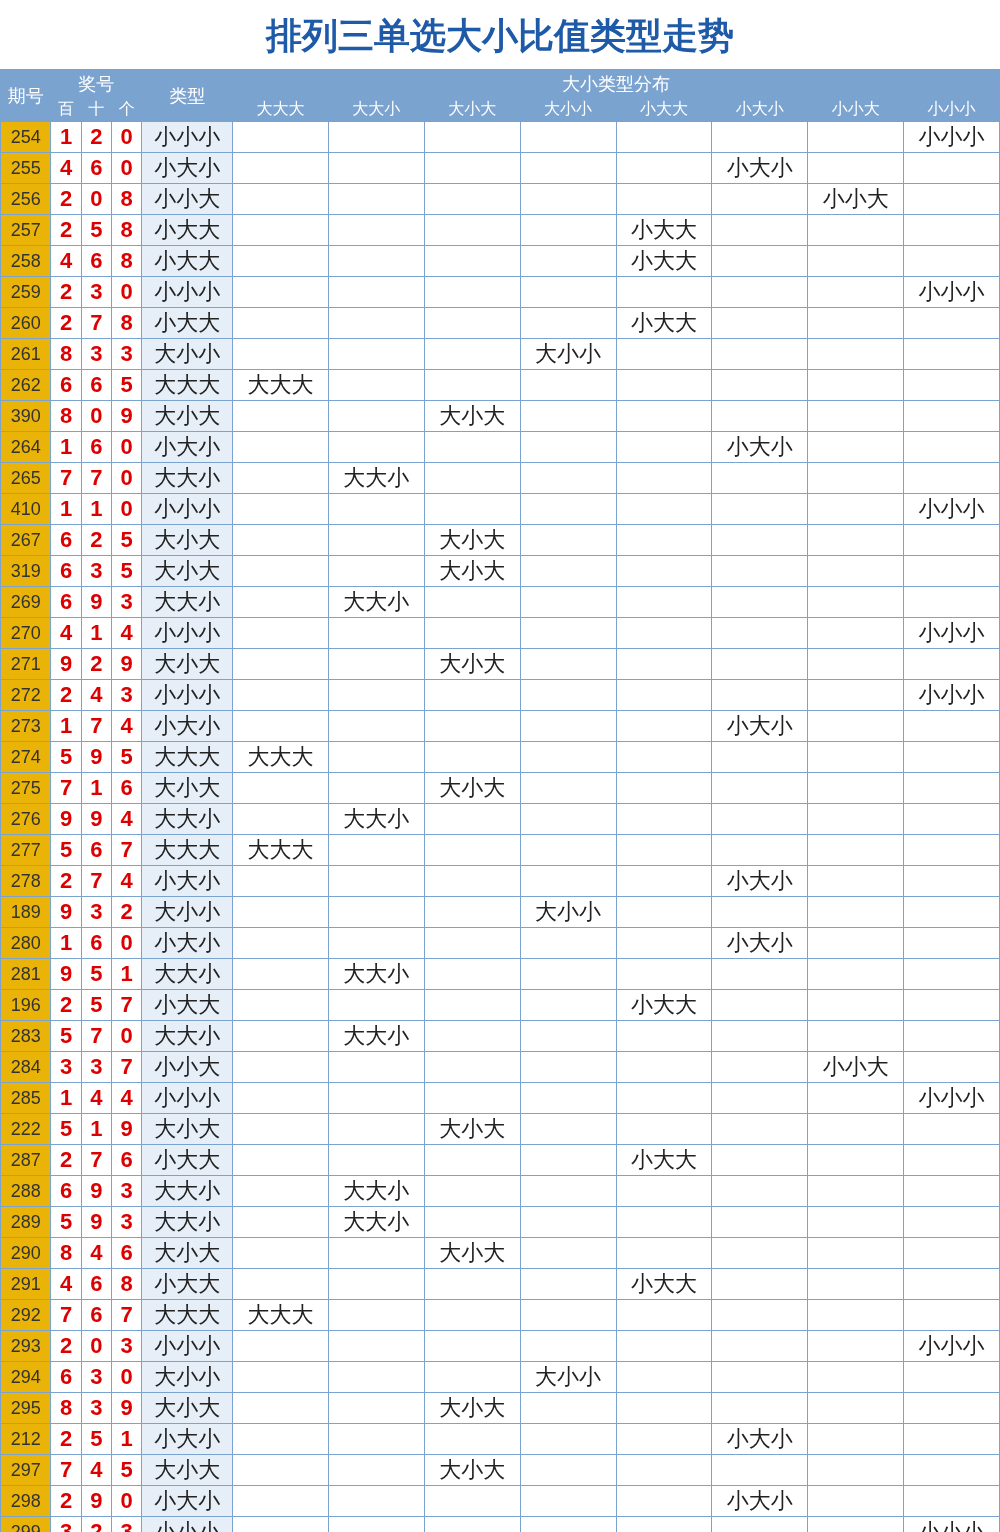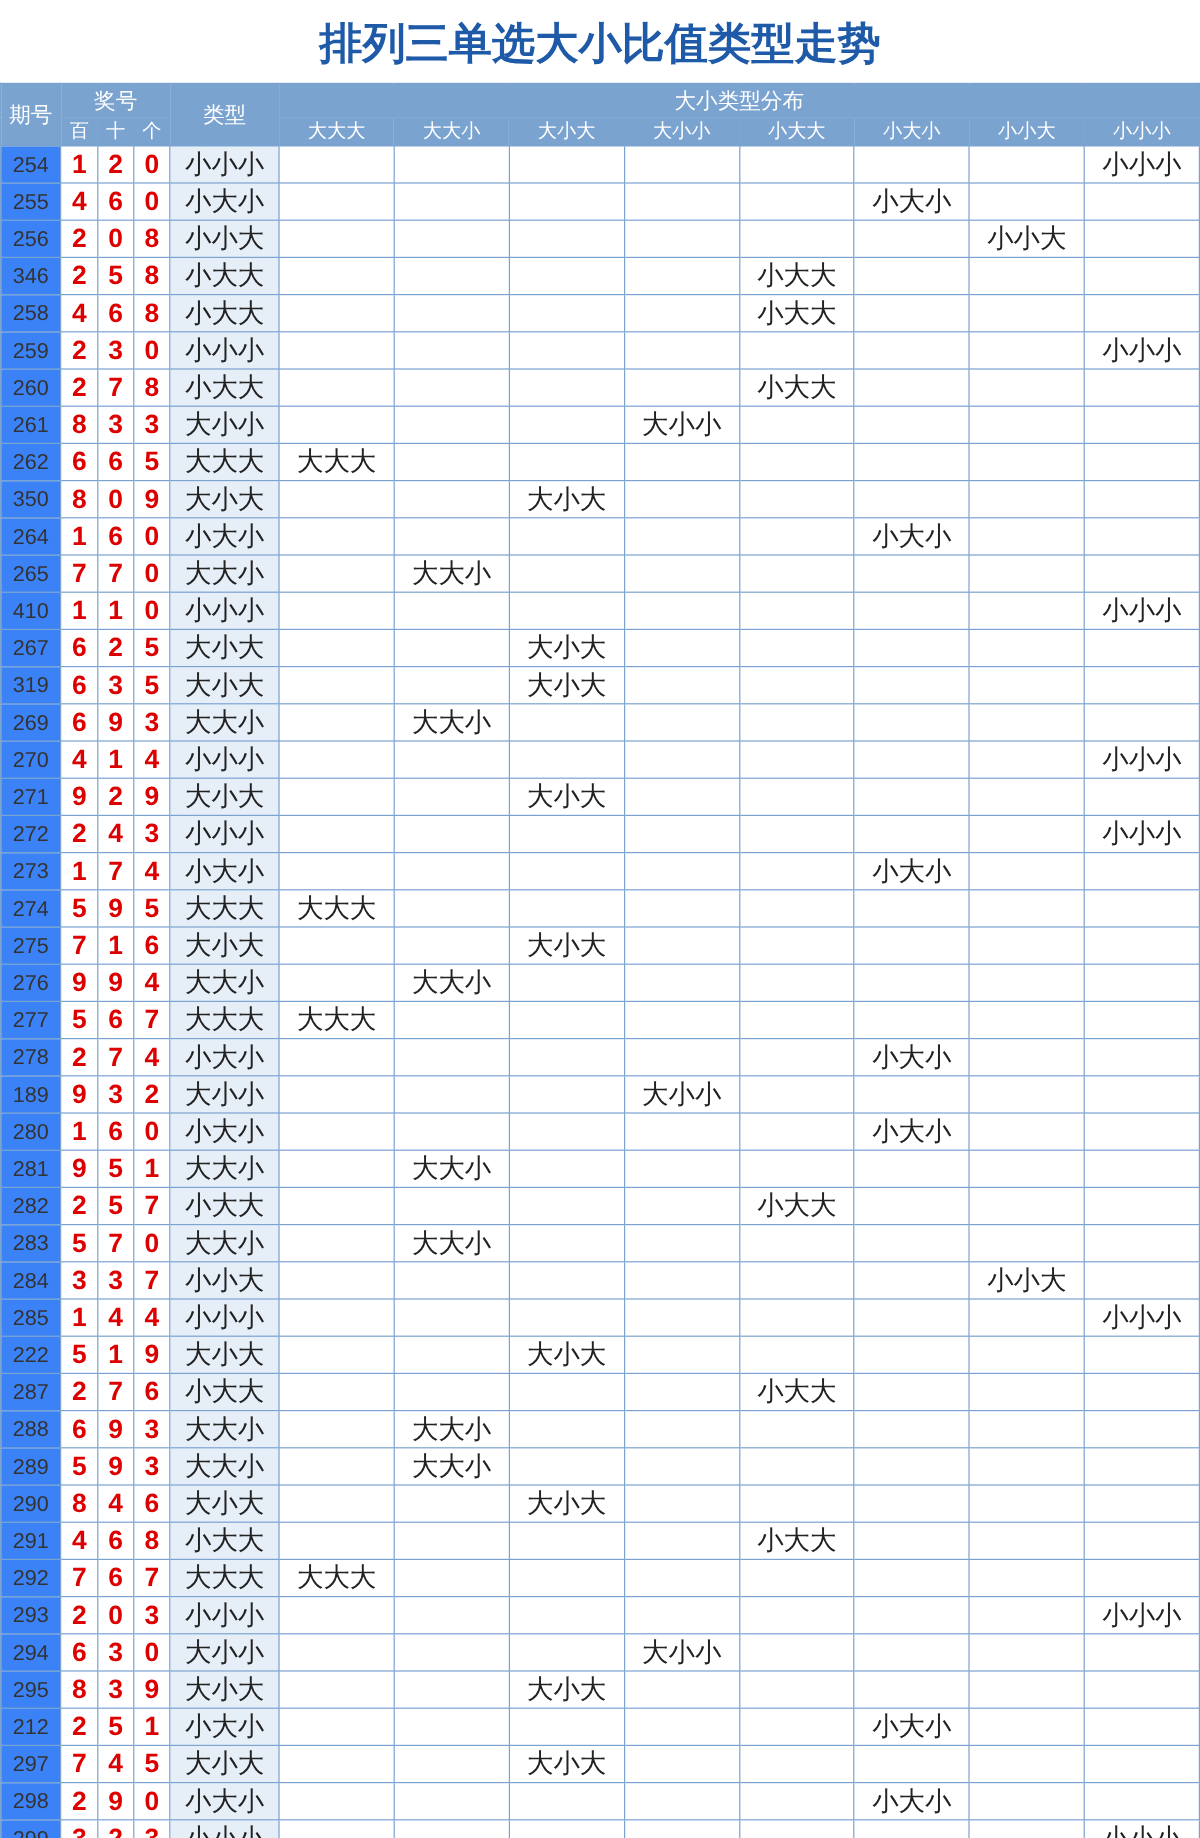--- a/index.html
+++ b/index.html
@@ -38,21 +38,21 @@
   th.sub {
     font-size: 16px;
     height: 24px;
   }
   .col-issue { width: 50px; }
   .col-digit { width: 30px; }
   .col-type { width: 90px; }
   .col-dist { width: 95px; }
   td.issue {
     color: #333;
-    background: #3b82f6;
+    background: #eab308;
     font-size: 18px;
   }
   td.digit {
     color: #d00;
     font-weight: bold;
     background: #fff;
     font-size: 22px;
   }
   td.type {
     color: #222;
@@ -147,21 +147,21 @@
         <td class="dist"></td>
         <td class="dist"></td>
         <td class="dist"></td>
         <td class="dist"></td>
         <td class="dist"></td>
         <td class="dist"></td>
         <td class="dist">小小大</td>
         <td class="dist"></td>
       </tr>
       <tr>
-        <td class="issue">346</td>
+        <td class="issue">257</td>
         <td class="digit">2</td>
         <td class="digit">5</td>
         <td class="digit">8</td>
         <td class="type">小大大</td>
         <td class="dist"></td>
         <td class="dist"></td>
         <td class="dist"></td>
         <td class="dist"></td>
         <td class="dist">小大大</td>
         <td class="dist"></td>
@@ -237,21 +237,21 @@
         <td class="dist">大大大</td>
         <td class="dist"></td>
         <td class="dist"></td>
         <td class="dist"></td>
         <td class="dist"></td>
         <td class="dist"></td>
         <td class="dist"></td>
         <td class="dist"></td>
       </tr>
       <tr>
-        <td class="issue">350</td>
+        <td class="issue">390</td>
         <td class="digit">8</td>
         <td class="digit">0</td>
         <td class="digit">9</td>
         <td class="type">大小大</td>
         <td class="dist"></td>
         <td class="dist"></td>
         <td class="dist">大小大</td>
         <td class="dist"></td>
         <td class="dist"></td>
         <td class="dist"></td>
@@ -522,21 +522,21 @@
         <td class="dist"></td>
         <td class="dist">大大小</td>
         <td class="dist"></td>
         <td class="dist"></td>
         <td class="dist"></td>
         <td class="dist"></td>
         <td class="dist"></td>
         <td class="dist"></td>
       </tr>
       <tr>
-        <td class="issue">282</td>
+        <td class="issue">196</td>
         <td class="digit">2</td>
         <td class="digit">5</td>
         <td class="digit">7</td>
         <td class="type">小大大</td>
         <td class="dist"></td>
         <td class="dist"></td>
         <td class="dist"></td>
         <td class="dist"></td>
         <td class="dist">小大大</td>
         <td class="dist"></td>

